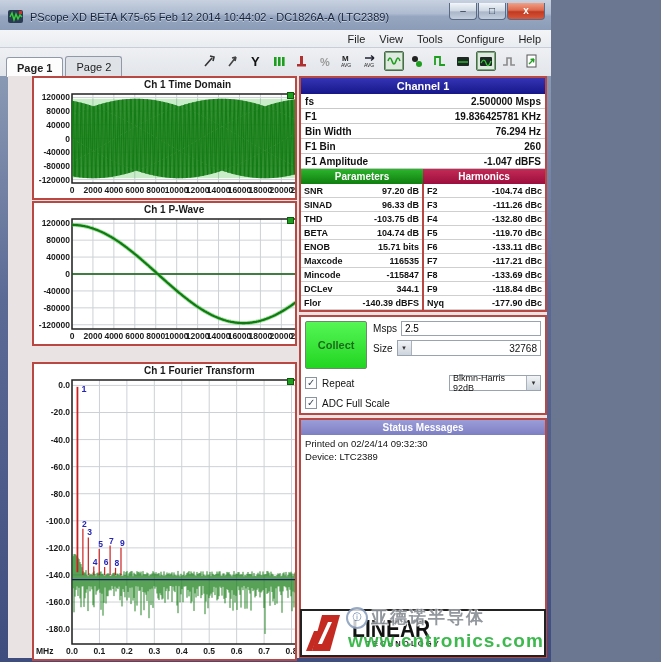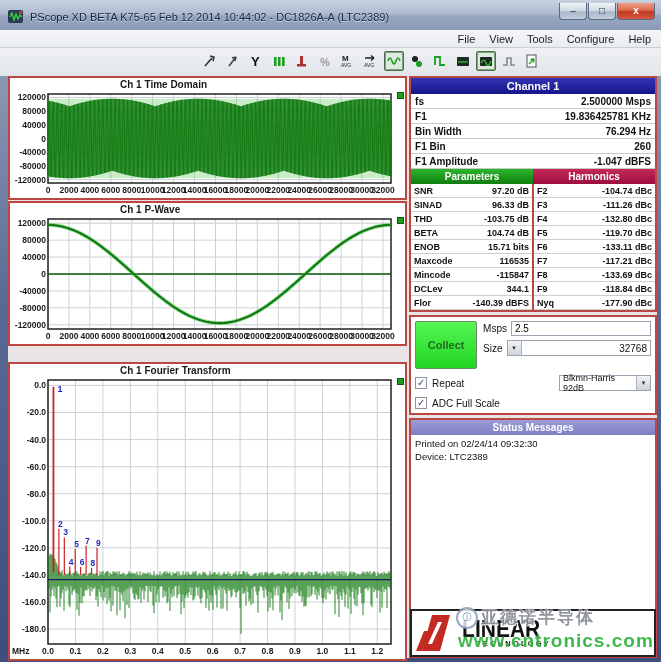--- a/index.html
+++ b/index.html
@@ -1,17 +1,17 @@
 <!DOCTYPE html>
 <html><head>
 <meta charset="utf-8">
 <style>
   * { margin:0; padding:0; box-sizing:border-box; }
   html,body { width:661px; height:662px; font-family:"Liberation Sans", sans-serif; background:#6b7790; overflow:hidden; }
-  .window { position:relative; width:661px; height:662px;
+  .window { position:relative; width:551px; height:662px;
     background:linear-gradient(180deg,#b9c4d6 0,#9fafc6 30px,#8d9cb5 60px,#5b6a95 300px,#3e4d7e 660px); }
   
   .titlebar { height:30px; display:flex; align-items:center; padding:3px 6px 0 8px;
     background:linear-gradient(180deg,#c7d1e0 0%,#aebbd0 45%,#96a6c0 55%,#8b9cb8 100%); }
   .app-icon { width:16px; height:16px; margin-right:6px; flex:0 0 auto; }
   .title-text { font-size:11px; color:#15233b; text-shadow:0 1px 0 rgba(255,255,255,.55); white-space:nowrap; overflow:hidden; flex:1; }
   .winbtns { display:flex; gap:1px; margin-left:6px; align-self:flex-start; margin-top:0; }
   .wbtn { width:28px; height:17px; border:1px solid #5a6a85; border-top:none; border-radius:0 0 4px 4px;
     background:linear-gradient(180deg,#f3f6fa 0%,#cdd6e2 50%,#aab7c9 55%,#c3cedd 100%);
     color:#243249; font-size:10px; line-height:15px; text-align:center; cursor:default; }
@@ -21,21 +21,21 @@
   .menu-item { font-size:11px; color:#1c1c1c; cursor:default; }
   
   .tabbar { height:28px; background:linear-gradient(180deg,#eef0f3,#e2e5ea); position:relative; display:flex; align-items:flex-end; padding-left:6px; }
   .tab { font-size:11px; padding:4px 10px 3px; border:1px solid #8f99a8; border-bottom:none; border-radius:3px 3px 0 0; background:#dfe3e8; color:#222; margin-right:2px; }
   .tab.active { background:#fdfdfd; font-weight:bold; position:relative; top:1px; }
   .toolbar { position:absolute; left:200px; top:3px; display:flex; align-items:center; gap:3px; }
   .tool { width:20px; height:20px; display:flex; align-items:center; justify-content:center; border:1px solid transparent; border-radius:2px; }
   .tool.selected { border:1px solid #4d6a4d; background:#dfe9df; box-shadow:inset 0 0 0 1px #7aa87a; }
   .tool svg { display:block; }
   
-  .main { position:absolute; top:76px; left:8px; right:4px; bottom:4px; display:flex; background:#e9e3e3; }
+  .main { position:absolute; top:76px; left:8px; right:4px; bottom:4px; display:flex; background:#e9e3e3;padding-left:24px; }
   .plots { width:495px; display:flex; flex-direction:column; }
   .panel { border:2px solid #b94742; background:#fff; position:relative; }
   .plot-title { font-size:10px; font-weight:bold; color:#1a1a1a; padding:1px 0 0 110px; height:13px; }
   .plot-svg { display:block; width:100%; }
   .legend-sq { position:absolute; top:14px; right:1px; width:7px; height:7px; background:#1e9e1e; border:1px solid #0c5c0c; }
   #plot1 { height:128px; }
   #plot2 { height:149px; margin-top:1px; }
   #plot3 { flex:1; margin-top:16px; }
   
   .right { flex:1; margin-left:2px; display:flex; flex-direction:column; position:relative; }
@@ -105,20 +105,24 @@
 
   <div class="menubar" id="menubar">
       <span class="menu-item">File</span>
       <span class="menu-item">View</span>
       <span class="menu-item">Tools</span>
       <span class="menu-item">Configure</span>
       <span class="menu-item">Help</span>
     </div>
 
   <div class="tabbar">
+    <div id="tabs" style="display:flex;align-items:flex-end;">
+        <div class="tab active">Page 1</div>
+        <div class="tab">Page 2</div>
+      </div>
     <div class="toolbar" id="toolbar">
         <div class="tool">
           <svg width="16" height="16" viewBox="0 0 16 16">
             <path d="M3 13 L10 5 M8 3 l4 1 l-1 4" stroke="#333" stroke-width="1.6" fill="none"></path>
           </svg>
         </div>
         <div class="tool">
           <svg width="16" height="16" viewBox="0 0 16 16">
             <path d="M4 13 L11 4 M11 4 l-4 1 M11 4 l-1 4" stroke="#444" stroke-width="1.6" fill="none"></path>
           </svg>

